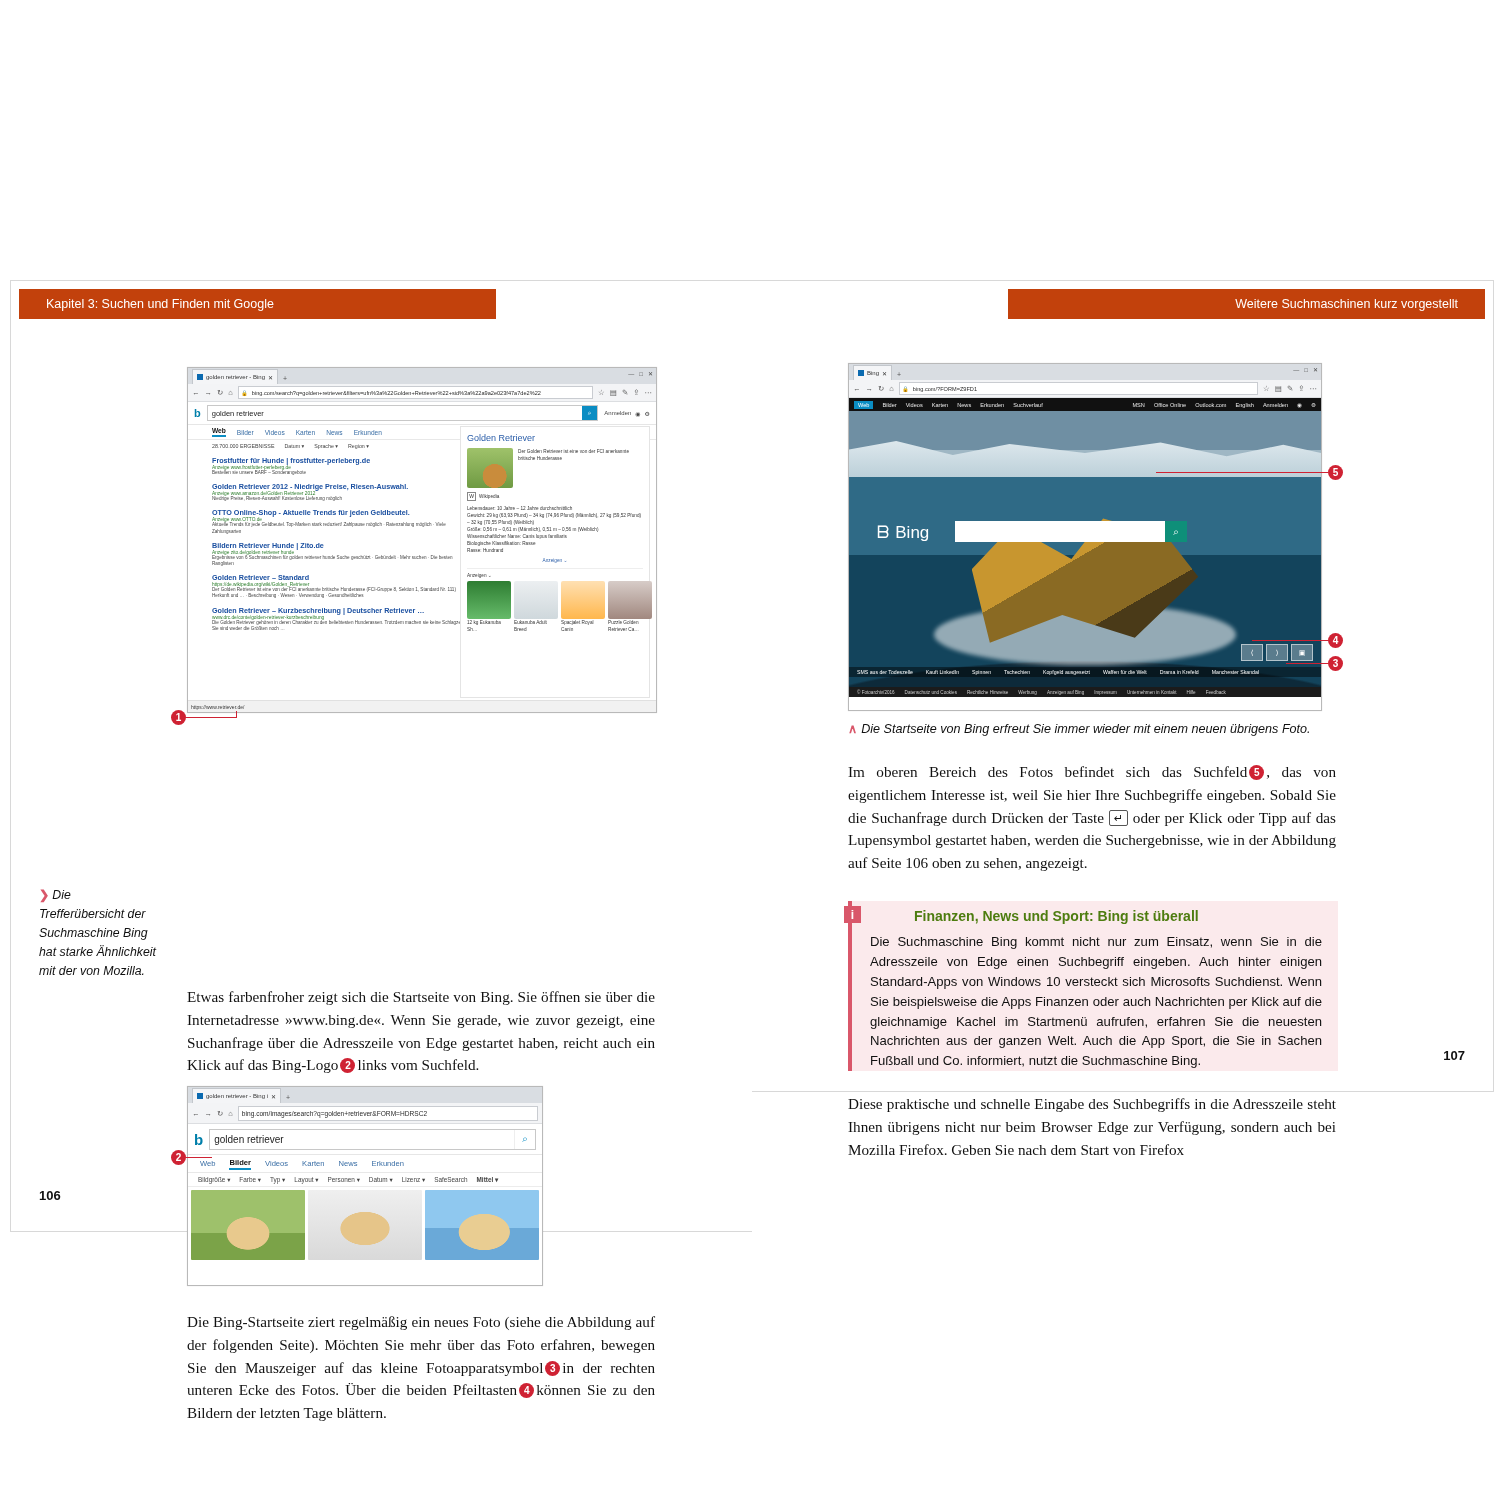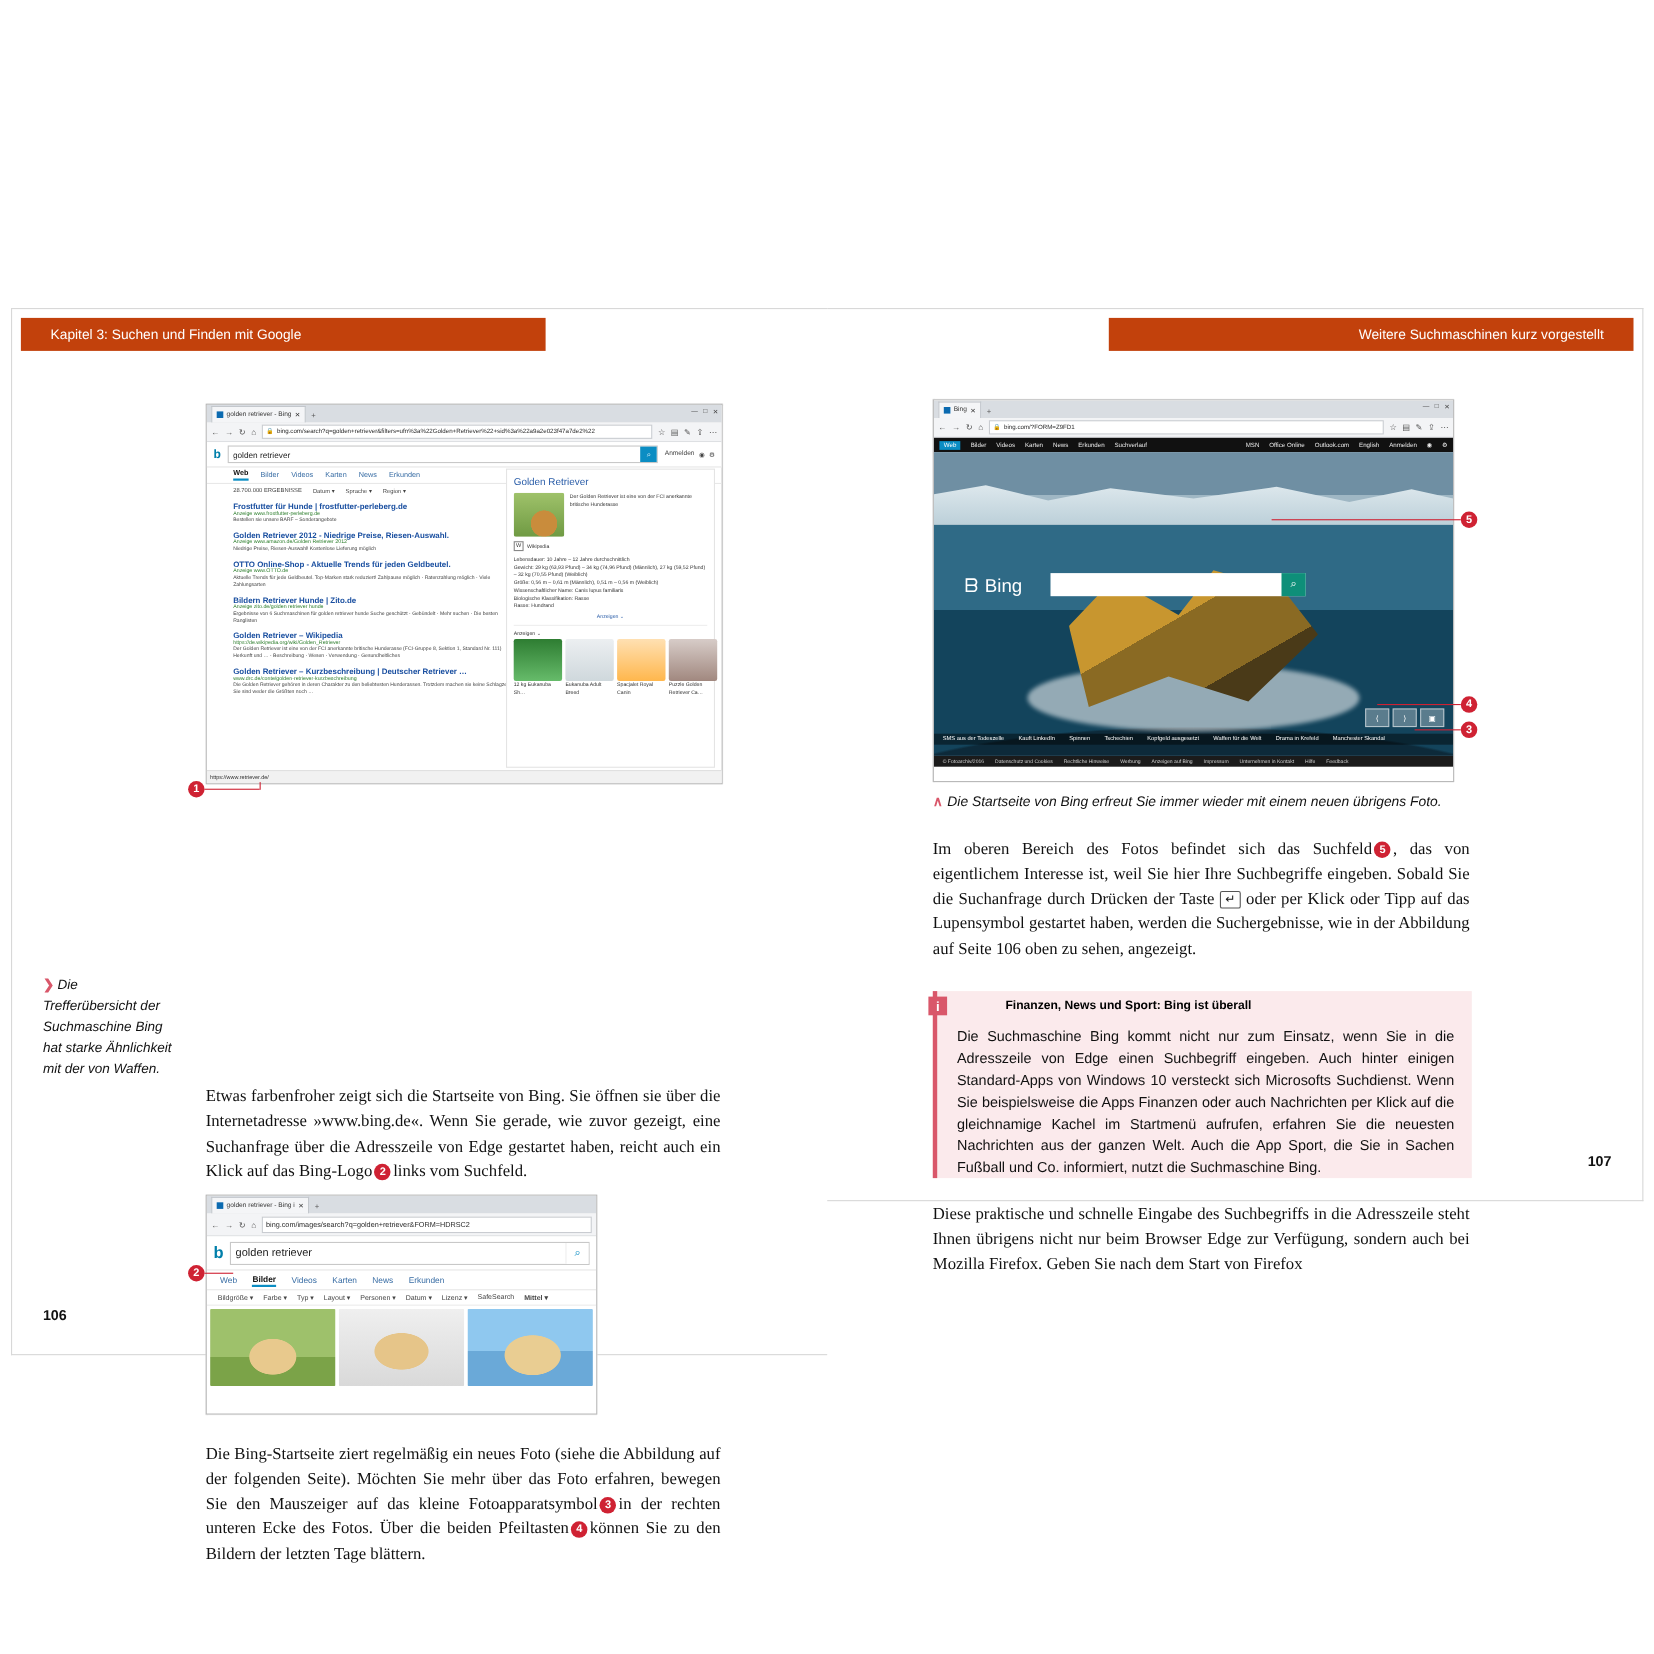--- a/index.html
+++ b/index.html
@@ -33,21 +33,21 @@
           font-family:"Liberation Sans",sans-serif;font-size:10px;font-weight:bold;
           display:flex;align-items:center;justify-content:center;}
   .bubble.inline{position:relative;display:inline-flex;vertical-align:1px;margin:0 2px;}
   .leader{position:absolute;background:#cf2233;height:1px;}
   .leadv{position:absolute;background:#cf2233;width:1px;}
 
   
   .infobox{position:absolute;background:#fbeaec;}
   .infobox .barv{position:absolute;left:0;top:0;width:4px;height:100%;background:#d9576a;}
   .infobox .ihead{position:absolute;left:18px;top:7px;font-family:"Liberation Sans",sans-serif;
-                  font-size:11px;font-weight:bold;color:#000000;padding-left:48px;}
+                  font-size:14px;font-weight:bold;color:#4d7c0f;padding-left:48px;}
   .infobox .ibadge{position:absolute;left:-4px;top:5px;width:17px;height:17px;background:#d9576a;color:#fff;
                    font-family:"Liberation Sans",sans-serif;font-size:12px;font-weight:bold;
                    display:flex;align-items:center;justify-content:center;}
   .infobox .itext{position:absolute;left:22px;top:31px;width:452px;font-family:"Liberation Sans",sans-serif;
                   font-size:13.1px;line-height:1.52;color:#111;text-align:justify;}
 
   
   .shot{position:absolute;background:#fff;border:1px solid #b9b9b9;box-shadow:0 0 1px rgba(0,0,0,.15);overflow:hidden;}
   .tabbar{position:relative;height:16px;background:#d9dde2;display:flex;align-items:flex-end;}
   .tab{height:14px;background:#f4f5f7;border:1px solid #c3c7cc;border-bottom:none;
@@ -216,21 +216,21 @@
           <div class="u">Anzeige  www.OTTO.de</div>
           <div class="d">Aktuelle Trends für jede Geldbeutel. Top-Marken stark reduziert! Zahlpause möglich · Ratenzahlung möglich · Viele Zahlungsarten</div>
         </div>
         <div class="res">
           <div class="t">Bildern Retriever Hunde | Zito.de</div>
           <div class="u">Anzeige  zito.de/golden retriever hunde</div>
           <div class="d">Ergebnisse von 6 Suchmaschinen für golden retriever hunde
 Suche geschützt · Gebündelt · Mehr suchen · Die besten Ranglisten</div>
         </div>
         <div class="res">
-          <div class="t">Golden Retriever – Wikipedia</div>
+          <div class="t">Golden Retriever – Standard</div>
           <div class="u">https://de.wikipedia.org/wiki/Golden_Retriever</div>
           <div class="d">Der Golden Retriever ist eine von der FCI anerkannte britische Hunderasse (FCI-Gruppe 8, Sektion 1, Standard Nr. 111)
 Herkunft und … · Beschreibung · Wesen · Verwendung · Gesundheitliches</div>
         </div>
         <div class="res">
           <div class="t">Golden Retriever – Kurzbeschreibung | Deutscher Retriever …</div>
           <div class="u">www.drc.de/conte/golden-retriever-kurzbeschreibung</div>
           <div class="d">Die Golden Retriever gehören in deren Charakter zu den beliebtesten Hunderassen. Trotzdem machen sie keine Schlagzeilen. Sie sind weder die Größten noch …</div>
         </div>
       </div>
@@ -277,21 +277,21 @@
                   font-family:'Liberation Sans',sans-serif;font-size:5px;color:#333;display:flex;align-items:center;padding:0 3px;">
         <span>https://www.retriever.de/</span>
       </div>
     </div>
 
     <div class="bubble" style="left:160px;top:429px;">1</div>
     <div class="leader" style="left:175px;top:436px;width:50px;"></div>
     <div class="leadv" style="left:225px;top:430px;height:7px;"></div>
 
     <div class="marginnote" style="left:28px;top:605px;">
-      <span class="arrow">❯</span><span>Die Trefferübersicht der Suchmaschine Bing hat starke Ähnlichkeit mit der von Waffen.</span>
+      <span class="arrow">❯</span><span>Die Trefferübersicht der Suchmaschine Bing hat starke Ähnlichkeit mit der von Mozilla.</span>
     </div>
 
     <div class="bodytext" style="left:176px;top:705px;width:468px;">
       <span>Etwas farbenfroher zeigt sich die Startseite von Bing. Sie öffnen sie über die Internetadresse »www.bing.de«. Wenn Sie gerade, wie zuvor gezeigt, eine Suchanfrage über die Adresszeile von Edge gestartet haben, reicht auch ein Klick auf das Bing-Logo</span><span class="bubble inline">2</span><span>links vom Suchfeld.</span>
     </div>
 
     <div class="shot" style="left:176px;top:805px;width:354px;height:198px;">
       <div class="tabbar">
         <div class="tab">
           <span class="tabfav"></span>

